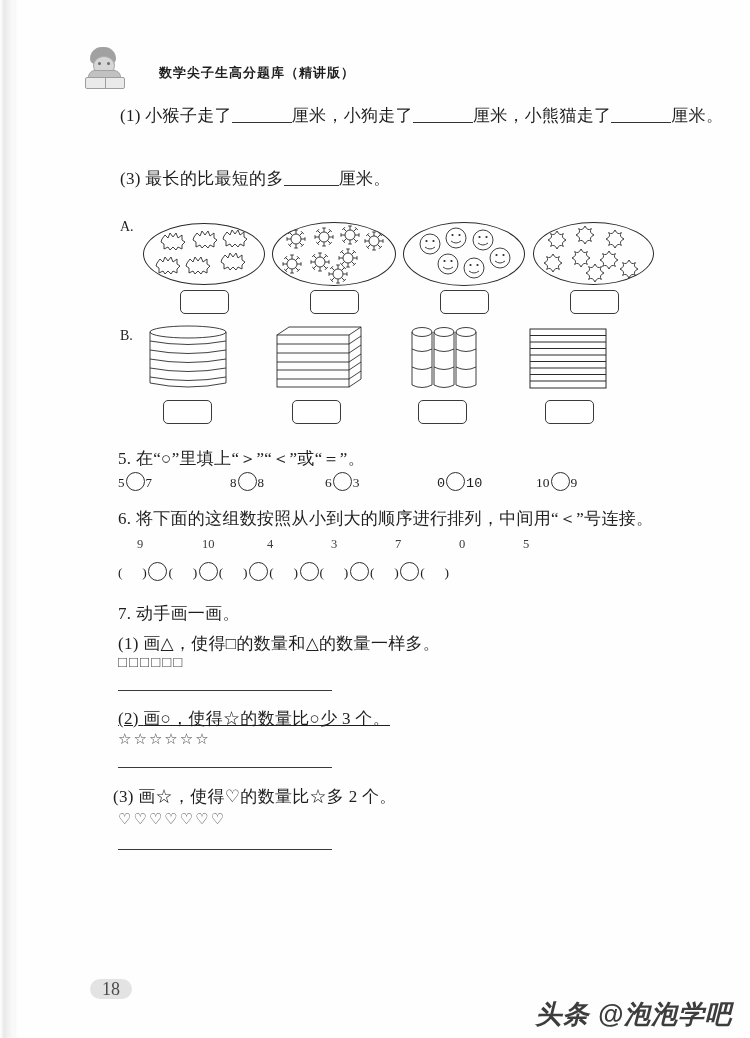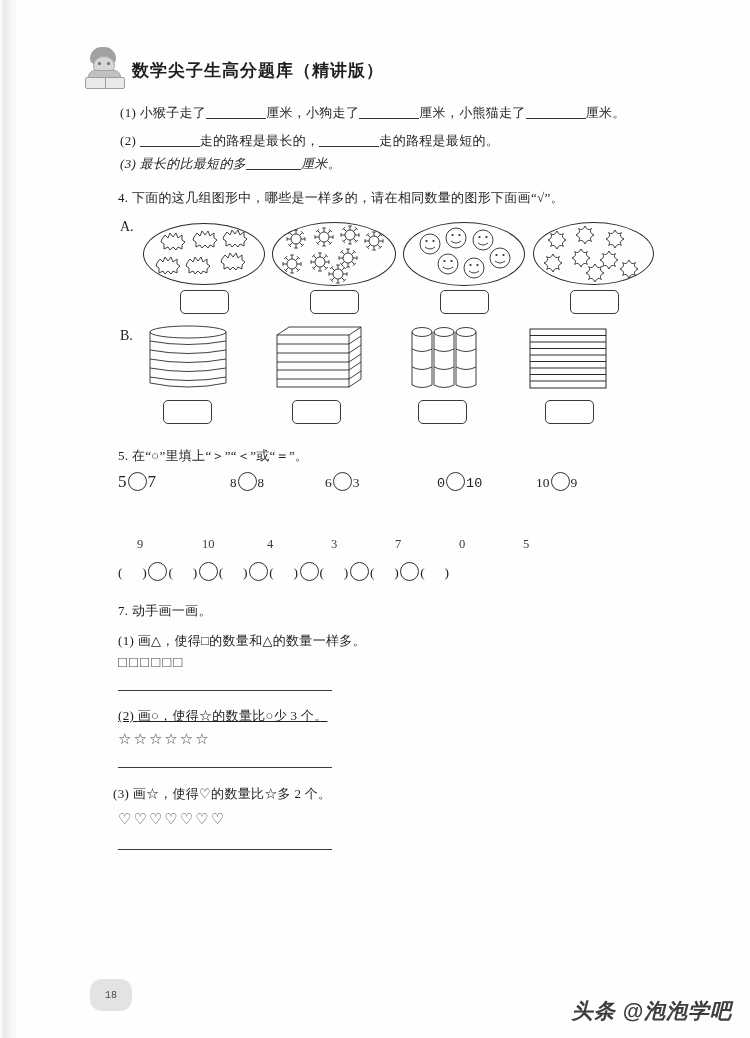--- a/index.html
+++ b/index.html
@@ -90,30 +90,31 @@
   }
   .logo-kid .book:after {
     content: "";
     position: absolute; left: 50%; top: 0;
     width: 1px; height: 100%;
     background: #8a8a8a;
   }
   .header-title {
     font-family: "Liberation Serif", "DejaVu Serif", serif;
     font-weight: bold;
-    font-size: 17px;
+    font-size: 13px;
     letter-spacing: 1px;
     padding-bottom: 6px;
     white-space: nowrap;
+    margin-left: 27px;
   }
 
   
   .q {
     position: absolute;
-    font-size: 13px;
+    font-size: 17px;
     line-height: 1.5;
     white-space: nowrap;
     letter-spacing: .3px;
   }
   .blank {
     display: inline-block;
     border-bottom: 1px solid #333;
     height: 1em;
     vertical-align: -2px;
   }
@@ -180,35 +181,35 @@
     border-bottom: 1.1px solid #3a3a3a;
   }
 
   
   .solid { position: absolute; }
 
   
   .pagenum {
     position: absolute;
     left: 90px; top: 979px;
-    width: 42px; height: 32px;
+    width: 42px; height: 20px;
     background: #e3e3e3;
     border-radius: 12px;
     display: flex;
     align-items: center;
     justify-content: center;
-    font-size: 10px;
+    font-size: 18px;
     color: #4a4a4a;
-    font-family: Liberation Mono, monospace;
+    font-family: Liberation Serif, serif;
   }
   .watermark {
     position: absolute;
     right: 18px; top: 997px;
     font-family: "Liberation Sans", sans-serif;
-    font-size: 21px;
+    font-size: 26px;
     font-weight: bold;
     color: #3d3d3d;
     letter-spacing: 1px;
     font-style: italic;
     white-space: nowrap;
   }
 </style>
 </head>
 <body>
 
@@ -228,34 +229,26 @@
         <div class="book"></div>
       </div>
       <div class="header-title">数学尖子生高分题库（精讲版）</div>
     </div>
 
     <div class="q" style="left:120px; top:103px;">
       <span>(1)</span>
       <span>小猴子走了</span><span class="blank w60"></span><span>厘米，小狗走了</span><span class="blank w60"></span><span>厘米，小熊猫走了</span><span class="blank w60"></span><span>厘米。</span>
     </div>
 
-    <div class="q" style="left:120px; top:131px;">
-      <span>(2)</span>
-      <span class="blank w60"></span><span>走的路程是最长的，</span><span class="blank w60"></span><span>走的路程是最短的。</span>
-    </div>
-
-    <div class="q" style="left:120px; top:154px;font-style:italic;">
+
+    <div class="q" style="left:120px; top:166px;">
       <span>(3)</span>
       <span>最长的比最短的多</span><span class="blank w55"></span><span>厘米。</span>
     </div>
 
-    <div class="q" style="left:118px; top:188px;">
-      <span>4.</span>
-      <span>下面的这几组图形中，哪些是一样多的，请在相同数量的图形下面画“√”。</span>
-    </div>
 
     <div class="grp-label" style="left:120px; top:219px;">A.</div>
 
     <div class="ellipse" style="left:143px; top:223px; width:120px; height:60px;"></div>
     <svg class="shape" style="left:143px; top:223px;" width="120" height="60">
       <g fill="none" stroke="#2b2b2b" stroke-width="0.9">
         <g transform="translate(30,18)">
             <path d="M-11,-2 L-8,-6 L-5,-3 L-3,-8 L0,-4 L3,-8 L5,-3 L9,-6 L9,-1 L12,1 L9,4 L9,8 L5,6 L3,9 L0,6 L-3,9 L-5,6 L-9,8 L-9,3 L-12,1 Z"></path>
           </g>
         <g transform="translate(62,16)">
@@ -402,36 +395,40 @@
     <div class="ansbox" style="left:163px; top:400px;"></div>
     <div class="ansbox" style="left:292px; top:400px;"></div>
     <div class="ansbox" style="left:418px; top:400px;"></div>
     <div class="ansbox" style="left:545px; top:400px;"></div>
 
     <div class="q" style="left:118px; top:446px;">
       <span>5.</span>
       <span>在“○”里填上“＞”“＜”或“＝”。</span>
     </div>
 
-    <div class="cmp-item" style="left:118px; top:472px; font-size:17px;">
+    <div class="cmp-item" style="left:118px; top:472px; font-size:13px;">
       <span>5</span><span class="circ"></span><span>7</span>
     </div>
     <div class="cmp-item" style="left:230px; top:472px; font-size:13px;">
       <span>8</span><span class="circ"></span><span>8</span>
     </div>
     <div class="cmp-item" style="left:325px; top:472px; font-size:13.5px;">
       <span>6</span><span class="circ"></span><span>3</span>
     </div>
     <div class="cmp-item" style="left:437px; top:472px; font-size:13.5px;font-family:Liberation Mono, monospace;">
       <span>0</span><span class="circ"></span><span>10</span>
     </div>
     <div class="cmp-item" style="left:536px; top:472px; font-size:13.5px;">
       <span>10</span><span class="circ"></span><span>9</span>
     </div>
 
+    <div class="q" style="left:118px; top:506px;">
+      <span>6.</span>
+      <span>将下面的这组数按照从小到大的顺序进行排列，中间用“＜”号连接。</span>
+    </div>
 
     <div class="num-row" style="left:0px; top:537px; width:750px; height:20px;">
       <span style="left:137px;">9</span>
       <span style="left:202px;">10</span>
       <span style="left:267px;">4</span>
       <span style="left:331px;">3</span>
       <span style="left:395px;">7</span>
       <span style="left:459px;">0</span>
       <span style="left:523px;">5</span>
     </div>

